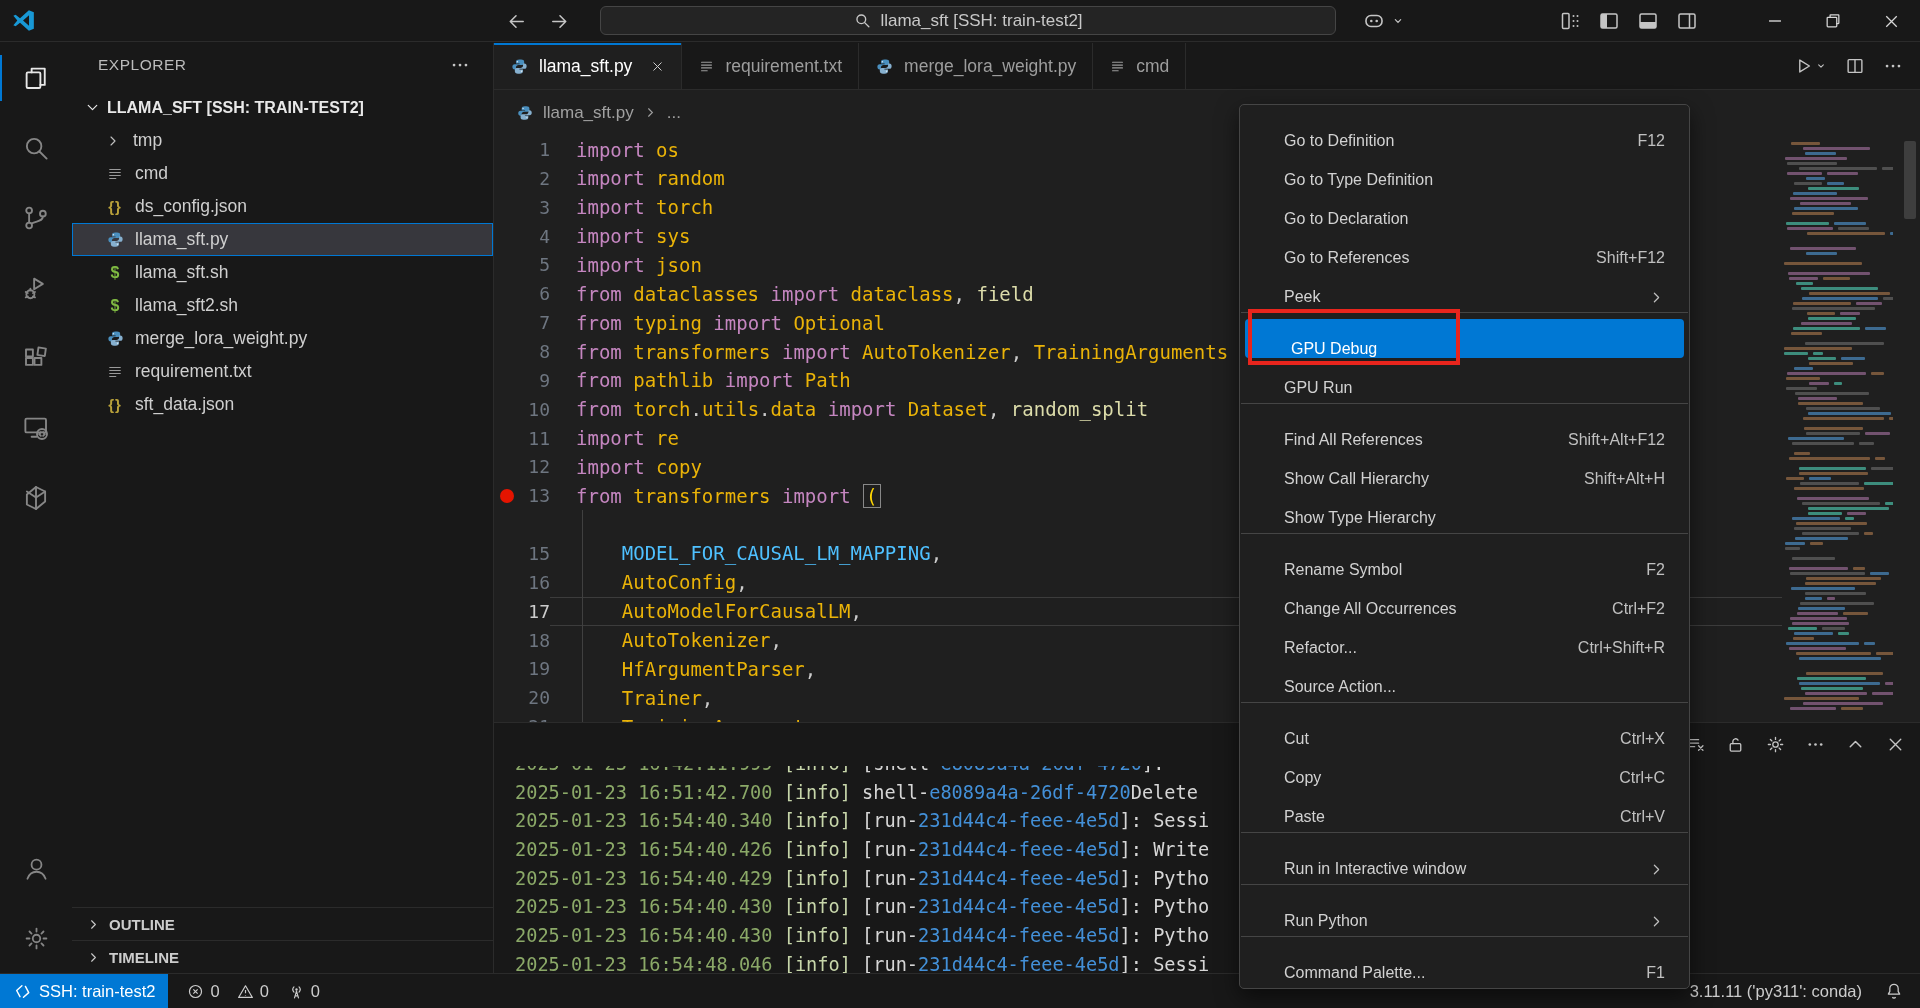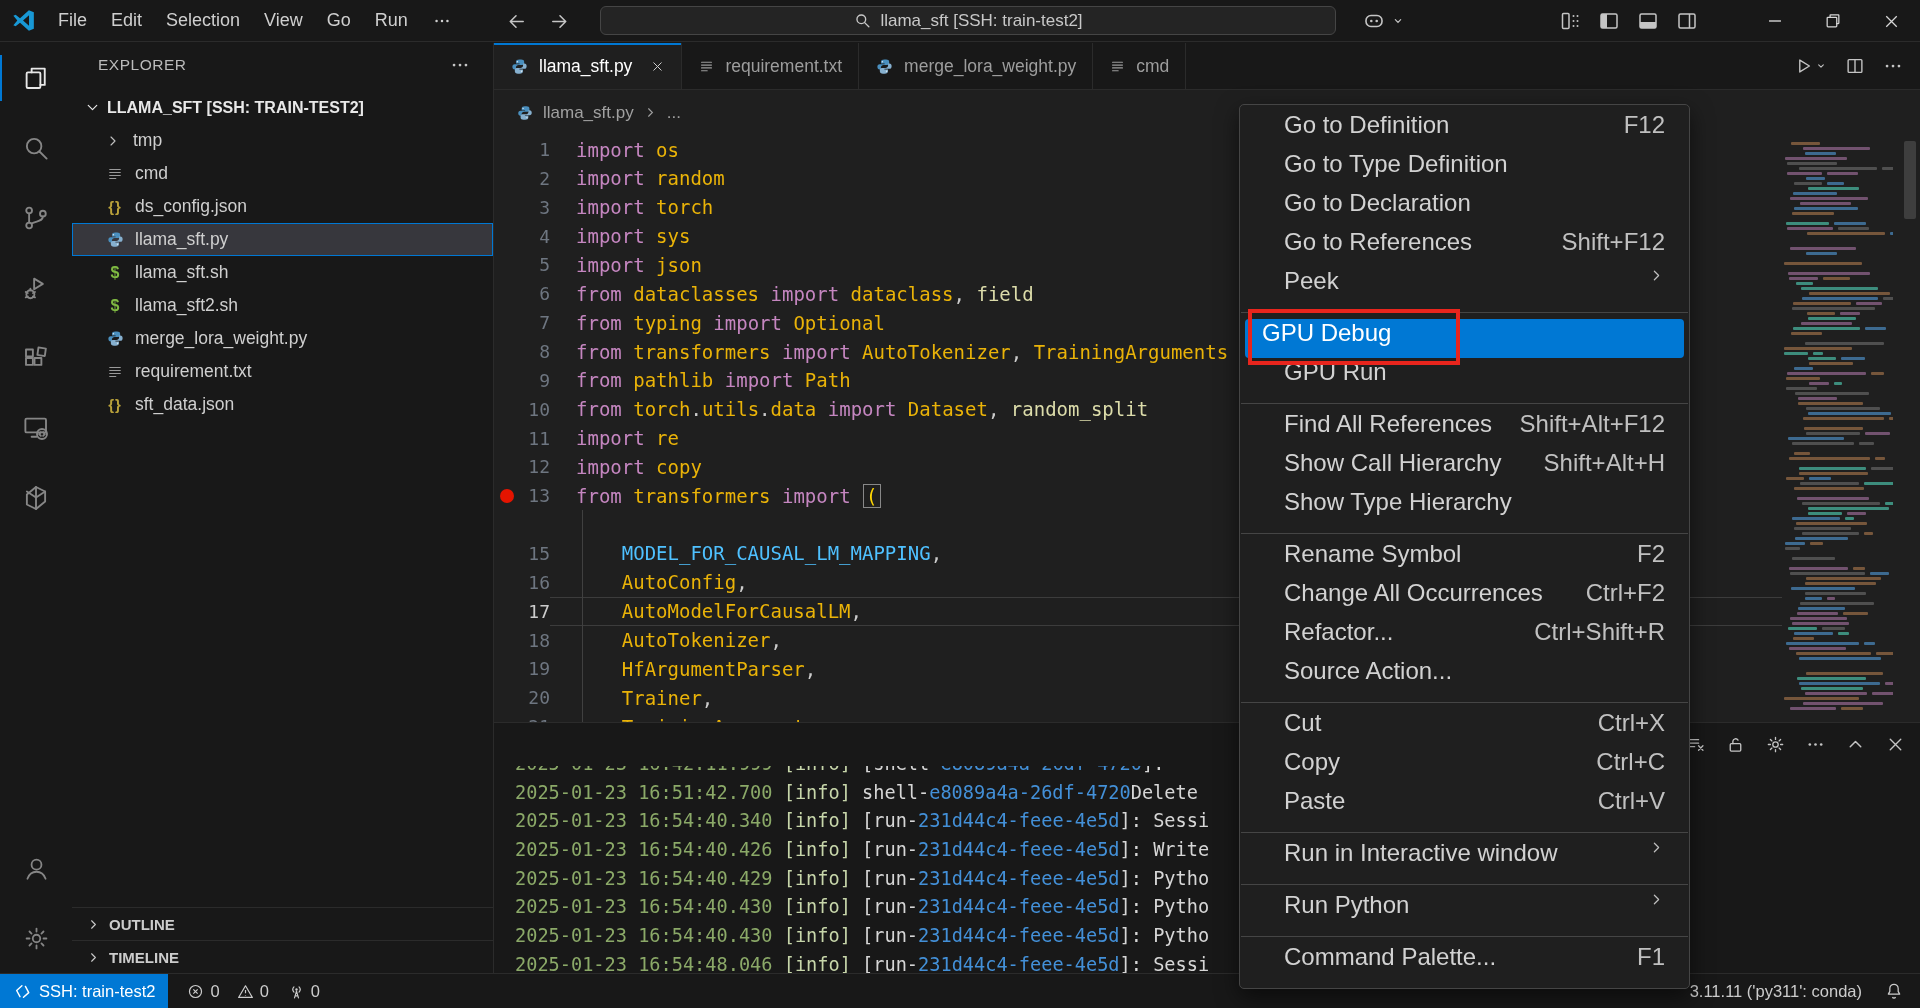--- a/index.html
+++ b/index.html
@@ -82,53 +82,38 @@
   .lt{color:#8ba968}.ll{color:#c7d6aa}.lid{color:#4390d8}.lp{color:#d6d6d6}
 
   
   .statusbar{position:absolute;left:0;right:0;bottom:0;height:35px;background:var(--bg);border-top:1px solid var(--border);display:flex;align-items:center;font-size:16.5px;color:#cccccc;z-index:20}
   .remote{height:100%;background:var(--accent);color:#fff;display:flex;align-items:center;padding:0 13px;gap:7px;font-size:16.5px}
   .sb-group{display:flex;align-items:center;gap:5px;margin-left:18px}
   .sb-right{margin-left:auto;display:flex;align-items:flex-end;gap:22px;padding-right:16px}
 
   
   .ctxmenu{position:absolute;left:1239px;top:104px;width:451px;background:#1f1f1f;border:1px solid #454545;border-radius:5px;box-shadow:0 8px 22px rgba(0,0,0,.55);padding:6px 0;z-index:50}
-  .cm-item{height:39px;display:flex;align-items:flex-start;padding:0 24px 0 44px;font-size:24px;color:#d2d2d2}
+  .cm-item{height:39px;display:flex;align-items:flex-end;padding:0 24px 0 44px;font-size:16px;color:#d2d2d2}
   .cm-item .sc{margin-left:auto;color:#c0c0c0}
   .cm-item .subarrow{margin-left:auto;color:#c0c0c0;display:flex}
-  .cm-item.active{background:var(--accent);color:#fff;margin:0 5px;padding:0 19px 0 17px;border-radius:4px}
+  .cm-item.active{background:var(--accent);color:#fff;margin:0 5px;padding:0 19px 0 46px;border-radius:4px}
   .cm-sep{height:1px;background:#454545;margin:6px 1px}
   .annotation{position:absolute;left:1248px;top:309px;width:212px;height:56px;border:4px solid #e8251d;z-index:60;pointer-events:none}
 </style>
 </head>
 <body>
 
 <div id="app">
 
   <div class="titlebar">
     <div class="logo">
       <svg viewBox="0 0 24 24" width="27" height="27">
           <path fill="#1898d5" fill-rule="evenodd" d="M16.8 2.8L21.2 4.6V19.4L16.8 21.2L8.9 14L5 17.2L3 16.2L6.5 12L3 7.8L5 6.8L8.9 10L16.8 2.8ZM16.9 7.3L11.6 12L16.9 16.7V7.3Z"></path>
         </svg>
     </div>
-    <div class="menus" id="menubar">
-        <span class="mi">File</span>
-        <span class="mi">Edit</span>
-        <span class="mi">Selection</span>
-        <span class="mi">View</span>
-        <span class="mi">Go</span>
-        <span class="mi">Run</span>
-        <span class="mi">
-          <svg viewBox="0 0 24 24" width="20" height="20">
-            <circle cx="5.5" cy="12" r="1.5" fill="currentColor"></circle>
-            <circle cx="12" cy="12" r="1.5" fill="currentColor"></circle>
-            <circle cx="18.5" cy="12" r="1.5" fill="currentColor"></circle>
-          </svg>
-        </span>
-      </div>
     <div class="navarrows">
       <span>
           <svg viewBox="0 0 24 24" width="23" height="23" fill="none" stroke="currentColor" stroke-width="1.6" stroke-linecap="round" stroke-linejoin="round">
             <path d="M19 12H5.5M11.5 6L5.5 12l6 6"></path>
           </svg>
         </span>
       <span>
           <svg viewBox="0 0 24 24" width="23" height="23" fill="none" stroke="currentColor" stroke-width="1.6" stroke-linecap="round" stroke-linejoin="round">
             <path d="M5 12h13.5M12.5 6l6 6-6 6"></path>
           </svg>

